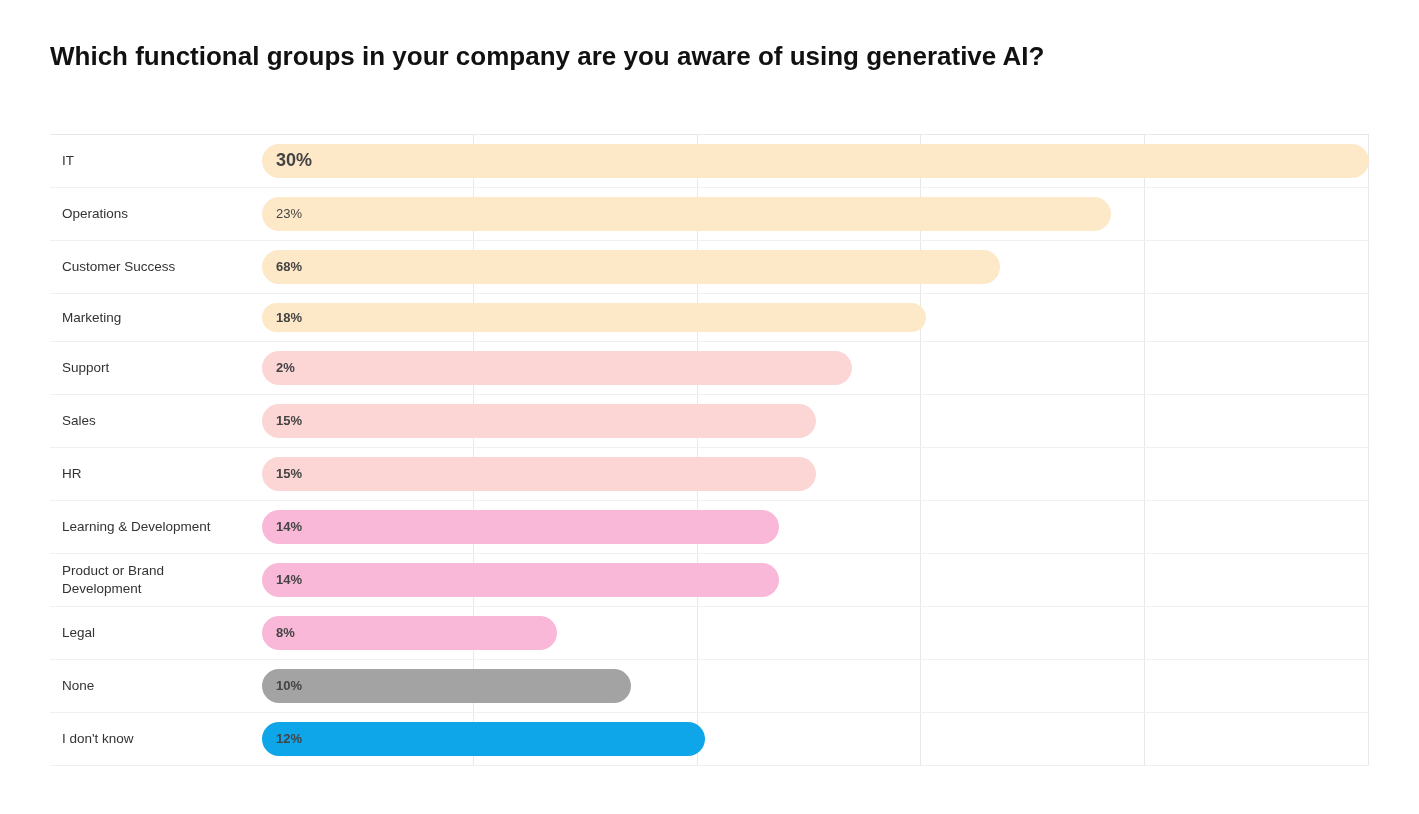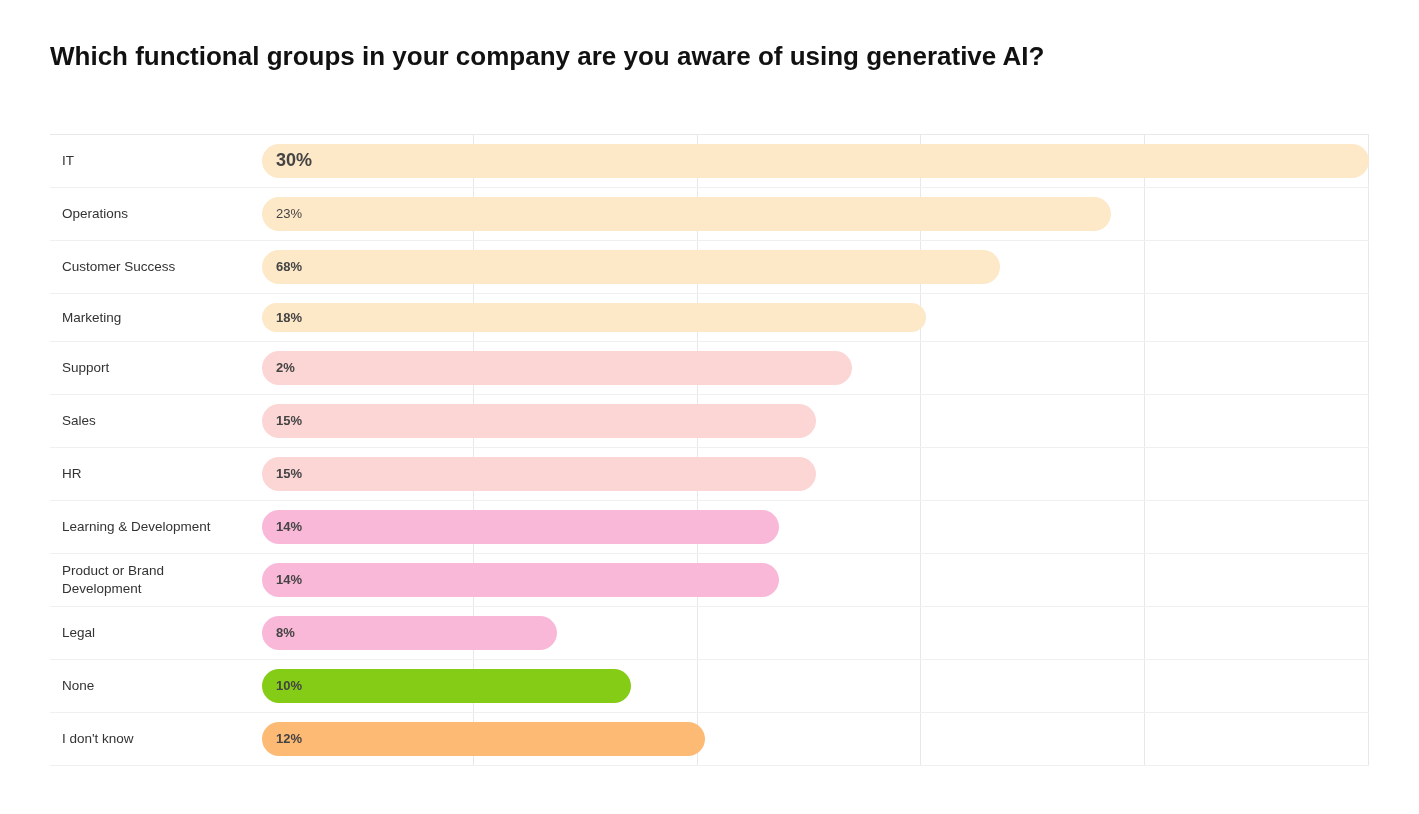--- a/index.html
+++ b/index.html
@@ -191,32 +191,32 @@
           <span class="bar-label" style="font-size:13px; font-weight:600; color:#444;">8%</span>
         </div>
       </div>
     </div>
 
     <div class="row-wrapper">
       <div class="label-cell">
         <span class="label-text"><span>None</span></span>
       </div>
       <div class="bars-wrapper" style="flex:1; padding: 5px 0; position:relative;">
-        <div class="bar" style="width:33.33333333333333%; background:#84cc16; height:34px; border-radius:20px; display:flex; align-items:center; padding-left:14px; min-width:50px;">
+        <div class="bar" style="width:33.33333333333333%; background:#a3a3a3; height:34px; border-radius:20px; display:flex; align-items:center; padding-left:14px; min-width:50px;">
           <span class="bar-label" style="font-size:13px; font-weight:600; color:#444;">10%</span>
         </div>
       </div>
     </div>
 
     <div class="row-wrapper">
       <div class="label-cell">
         <span class="label-text"><span>I don't know</span></span>
       </div>
       <div class="bars-wrapper" style="flex:1; padding: 5px 0; position:relative;">
-        <div class="bar" style="width:40%; background:#fdba74; height:34px; border-radius:20px; display:flex; align-items:center; padding-left:14px; min-width:50px;">
+        <div class="bar" style="width:40%; background:#0ea5e9; height:34px; border-radius:20px; display:flex; align-items:center; padding-left:14px; min-width:50px;">
           <span class="bar-label" style="font-size:13px; font-weight:600; color:#444;">12%</span>
         </div>
       </div>
     </div>
 
     </div>
   </div>
 </div>
 
 </div>

